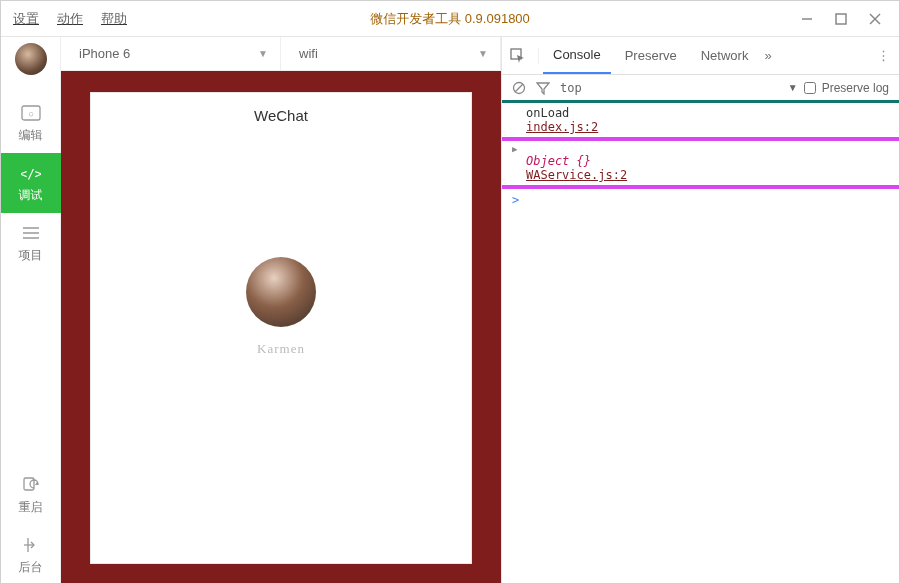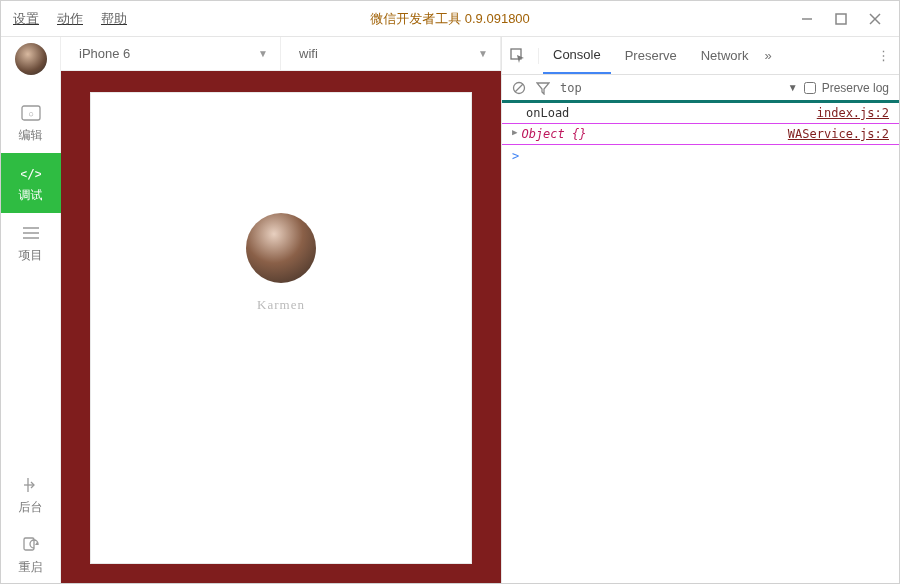--- a/index.html
+++ b/index.html
@@ -29,21 +29,21 @@
 .username { font-family: Georgia, serif; font-size: 13px; color: #bbb; letter-spacing: 1px; }
 .right-col { width: 398px; border-left: 1px solid #e5e5e5; display: flex; flex-direction: column; font-family: Menlo, Consolas, monospace; }
 .dev-tabs { height: 38px; display: flex; align-items: center; padding: 0 8px; border-bottom: 1px solid #e0e0e0; gap: 4px; color: #666; font-family: -apple-system, sans-serif; }
 .dev-tab { padding: 0 10px; height: 100%; display: flex; align-items: center; cursor: pointer; }
 .dev-tab.active { border-bottom: 2px solid #4285f4; color: #333; }
 .tab-more { margin-left: 2px; color: #777; cursor: pointer; }
 .tab-right { margin-left: auto; display: flex; gap: 10px; color: #888; }
 .console-toolbar { height: 28px; display: flex; align-items: center; padding: 0 10px; gap: 10px; border-bottom: 3px solid #0f766e; color: #666; font-size: 12px; }
 .preserve { margin-left: auto; display: flex; align-items: center; gap: 6px; font-family: -apple-system, sans-serif; }
 .log-area { font-size: 12px; color: #444; }
-.log-line { display: flex; padding: 3px 10px 3px 24px; border-bottom: 1px solid #d946ef; }
+.log-line { display: flex; padding: 3px 10px 3px 24px; border-bottom: 4px solid #d946ef; flex-direction: column; }
 .log-msg { flex: 1; color: #333; }
 .log-msg.obj { font-style: italic; color: #be185d; }
 .log-src { color: #7f1d1d; text-decoration: underline; cursor: pointer; }
 .log-caret { color: #888; margin-right: 4px; margin-left: -14px; font-size: 9px; }
 .prompt-line { padding: 4px 10px; color: #4285f4; }
 input[type=checkbox] { width: 12px; height: 12px; }
 .tri { font-size: 10px; color: #666; }
 svg { display: block; }
 .brk-right { border-right: 1px solid #eee; padding-right: 12px; }
 </style>
@@ -109,53 +109,54 @@
           </svg>
         </div>
       <span>项目</span>
     </div>
 
     <div class="spacer"></div>
 
     <div class="side-item">
       <div class="side-icon">
           <svg width="18" height="18" viewBox="0 0 18 18">
+            <rect x="2" y="2" width="10" height="12" rx="1.5" fill="none" stroke="#999" stroke-width="1.3"></rect>
+            <path d="M12 12 a4 4 0 1 1 4 -4" fill="none" stroke="#999" stroke-width="1.3"></path>
+            <polygon points="15,6 17,9 13,9" fill="#999"></polygon>
+          </svg>
+        </div>
+      <span>重启</span>
+    </div>
+
+    <div class="side-item">
+      <div class="side-icon">
+          <svg width="18" height="18" viewBox="0 0 18 18">
             <line x1="6" y1="2" x2="6" y2="16" stroke="#999" stroke-width="1.3"></line>
             <line x1="2" y1="9" x2="12" y2="9" stroke="#999" stroke-width="1.3"></line>
             <polyline points="9,6 12,9 9,12" fill="none" stroke="#999" stroke-width="1.3"></polyline>
           </svg>
         </div>
       <span>后台</span>
-    </div>
-
-    <div class="side-item">
-      <div class="side-icon">
-          <svg width="18" height="18" viewBox="0 0 18 18">
-            <rect x="2" y="2" width="10" height="12" rx="1.5" fill="none" stroke="#999" stroke-width="1.3"></rect>
-            <path d="M12 12 a4 4 0 1 1 4 -4" fill="none" stroke="#999" stroke-width="1.3"></path>
-            <polygon points="15,6 17,9 13,9" fill="#999"></polygon>
-          </svg>
-        </div>
-      <span>重启</span>
     </div>
   </div>
 
   <div class="center-col">
     <div class="device-bar">
       <div class="dropdown">
         <span>iPhone 6</span>
         <span class="caret">▼</span>
       </div>
       <div class="dropdown">
         <span>wifi</span>
         <span class="caret">▼</span>
       </div>
     </div>
     <div class="phone-stage">
       <div class="phone-canvas">
+        <div class="phone-header">WeChat</div>
         <div class="phone-body">
           <div class="avatar-big"></div>
           <div class="username">Karmen</div>
         </div>
       </div>
     </div>
   </div>
 
   <div class="right-col">
     <div class="dev-tabs">

